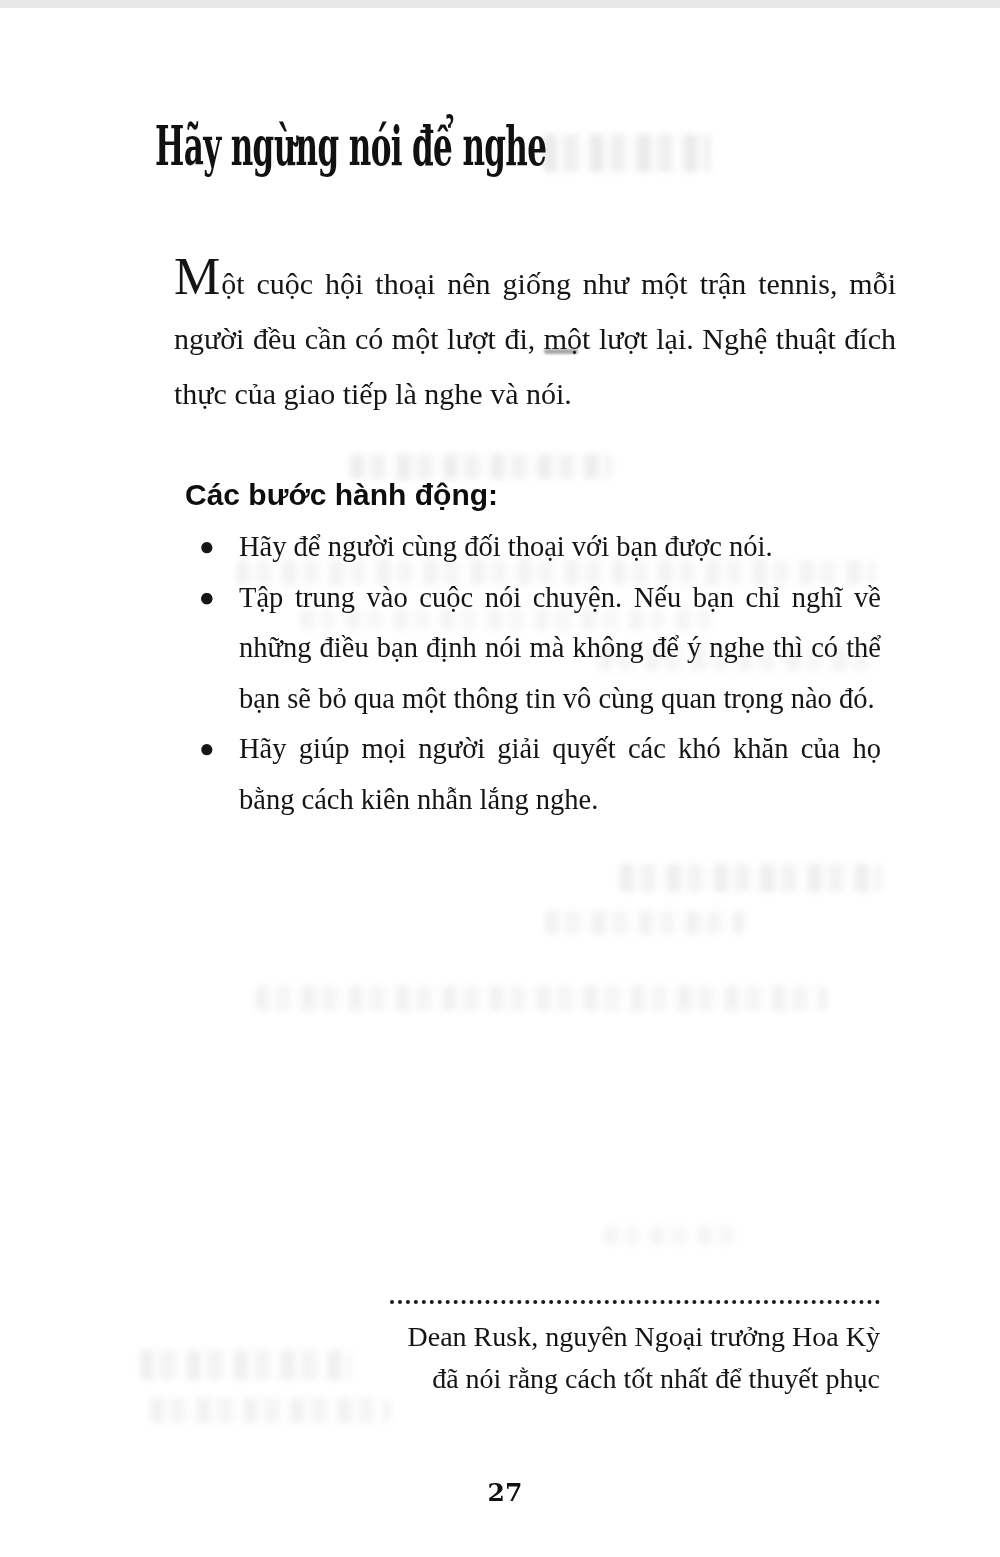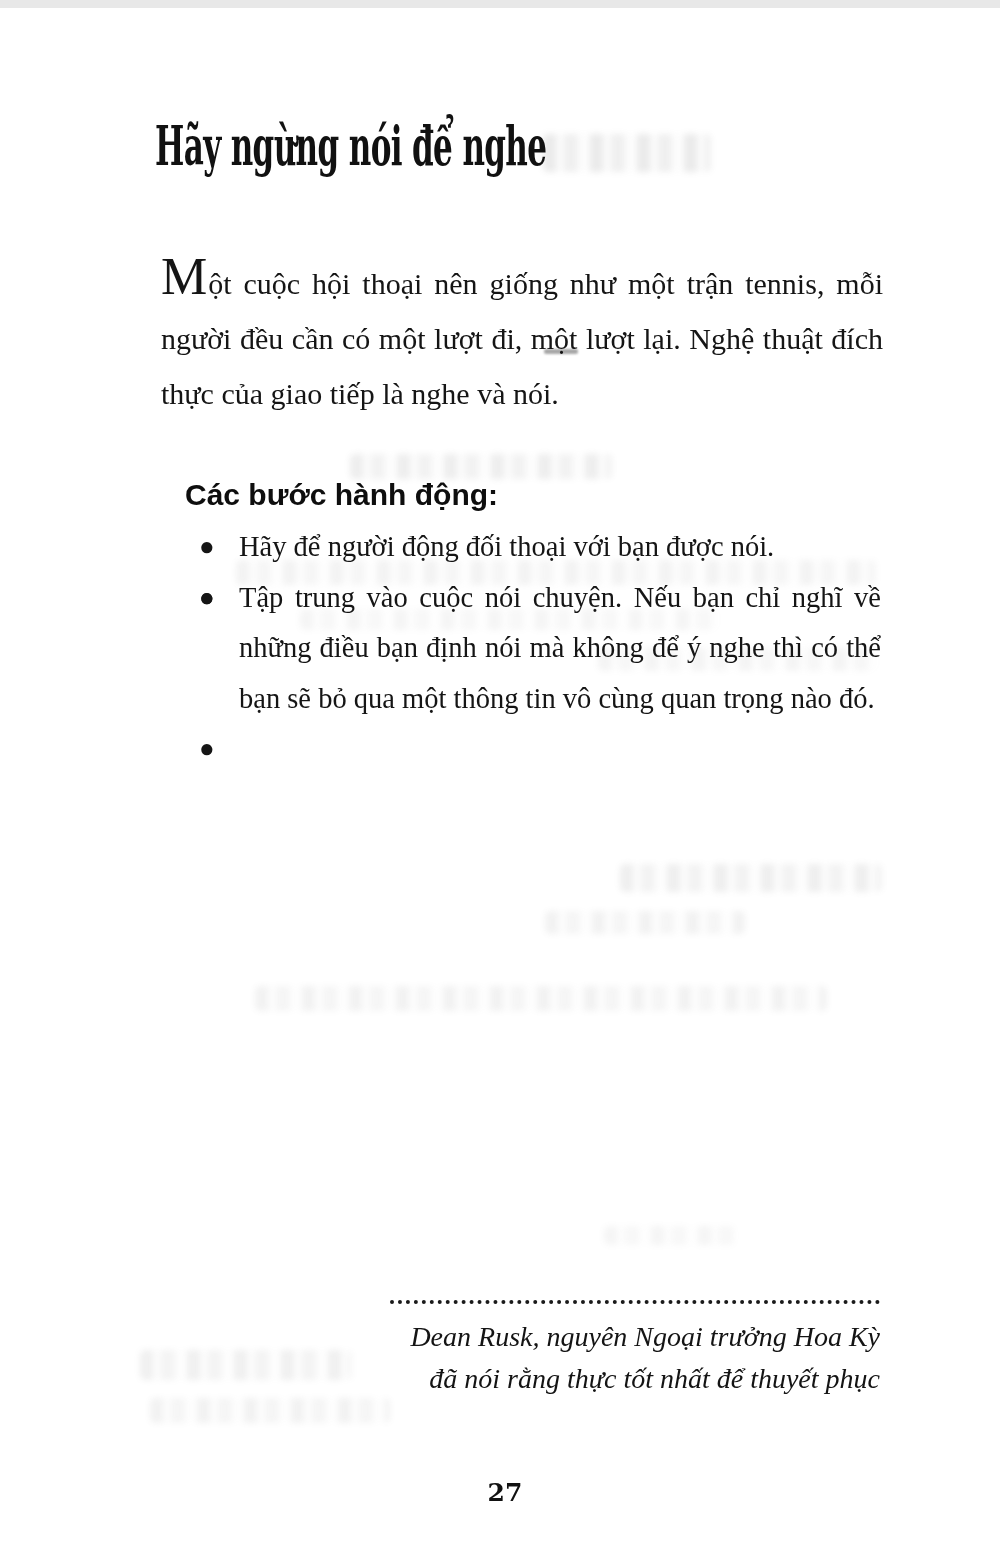--- a/index.html
+++ b/index.html
@@ -22,21 +22,21 @@
     font-weight: 700;
     font-size: 50px;
     letter-spacing: -1px;
     white-space: nowrap;
     transform: scaleX(0.62) scaleY(1.08);
     transform-origin: left top;
     color: #111;
   }
   .intro {
     position: absolute;
-    left: 161px;
+    left: 174px;
     top: 248px;
     width: 722px;
     font-size: 30px;
     line-height: 55px;
     text-align: justify;
     color: #151515;
   }
   .dropcap {
     font-size: 52px;
     line-height: 30px;
@@ -75,21 +75,20 @@
     line-height: 50.5px;
   }
   .quote-block {
     position: absolute;
     left: 390px;
     top: 1292px;
     width: 490px;
     border-top: 4px dotted #1a1a1a;
     padding-top: 12px;
     text-align: right;
-    font-style: italic;
     font-size: 28px;
     line-height: 42px;
     color: #141414;
   }
   .page-number {
     position: absolute;
     left: 0;
     top: 1470px;
     width: 1010px;
     text-align: center;
@@ -141,40 +140,41 @@
   <h1 class="chapter-title">Hãy ngừng nói để nghe</h1>
 
   <p class="intro"><span class="dropcap">M</span><span>ột cuộc hội thoại nên giống như một trận tennis, mỗi người đều cần có một lượt đi, một lượt lại. Nghệ thuật đích thực của giao tiếp là nghe và nói.</span></p>
 
   <h2 class="steps-heading">Các bước hành động:</h2>
 
   <ul class="steps-list">
 
       <li>
         <span class="bullet">●</span>
-        <span>Hãy để người động đối thoại với bạn được nói.</span>
+        <span>Hãy để người cùng đối thoại với bạn được nói.</span>
       </li>
 
       <li>
         <span class="bullet">●</span>
       </li>
 
       <li>
         <span class="bullet">●</span>
         <span>Tập trung vào cuộc nói chuyện. Nếu bạn chỉ nghĩ về những điều bạn định nói mà không để ý nghe thì có thể bạn sẽ bỏ qua một thông tin vô cùng quan trọng nào đó.</span>
       </li>
 
       <li>
         <span class="bullet">●</span>
+        <span>Hãy giúp mọi người giải quyết các khó khăn của họ bằng cách kiên nhẫn lắng nghe.</span>
       </li>
     </ul>
 
   <div class="quote-block">
 
       <div>Dean Rusk, nguyên Ngoại trưởng Hoa Kỳ</div>
 
-      <div>đã nói rằng thực tốt nhất để thuyết phục</div>
+      <div>đã nói rằng cách tốt nhất để thuyết phục</div>
 
     </div>
 
   <div class="page-number">27</div>
 
 </div>
 
 </body></html>

